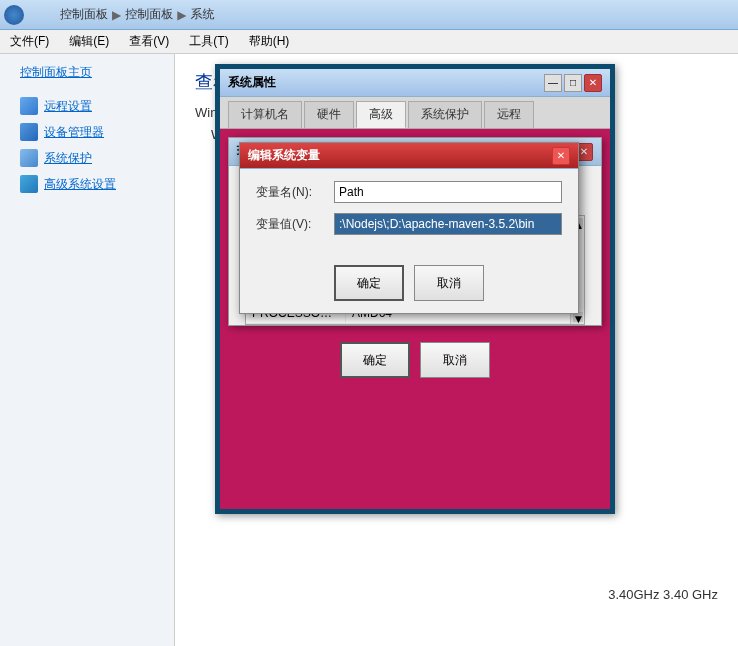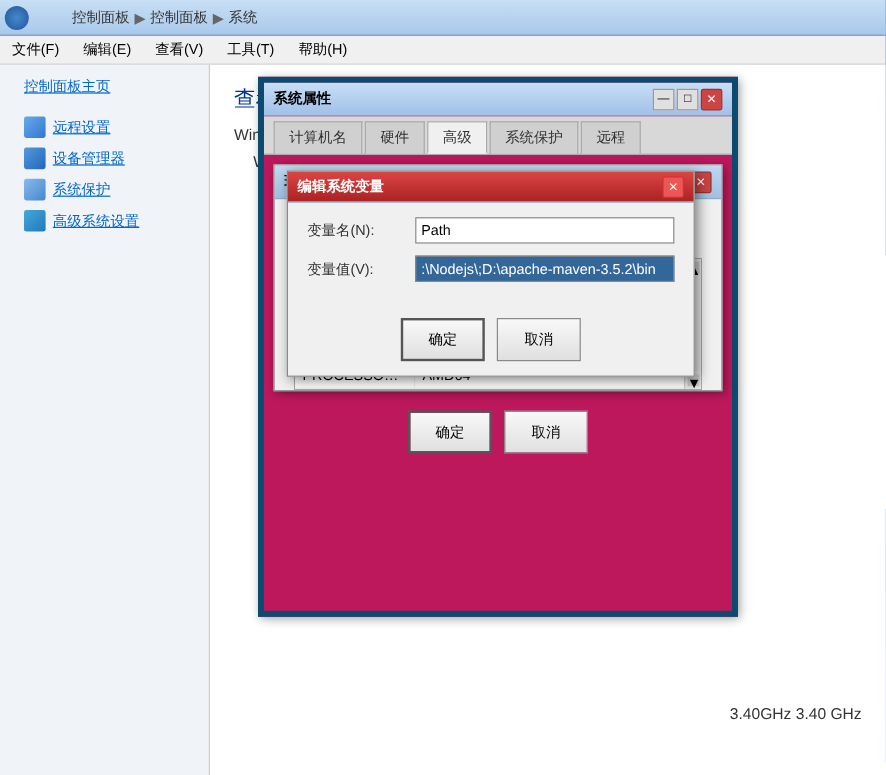--- a/index.html
+++ b/index.html
@@ -217,21 +217,21 @@
     }
 
     .dialog-body {
       padding: 12px 16px;
     }
 
     .form-row {
       display: flex;
       align-items: center;
       margin-bottom: 10px;
-      gap: 20px;
+      gap: 8px;
     }
     .form-label {
       width: 70px;
       font-size: 12px;
       color: #333;
       flex-shrink: 0;
     }
     .form-input {
       flex: 1;
       height: 22px;

